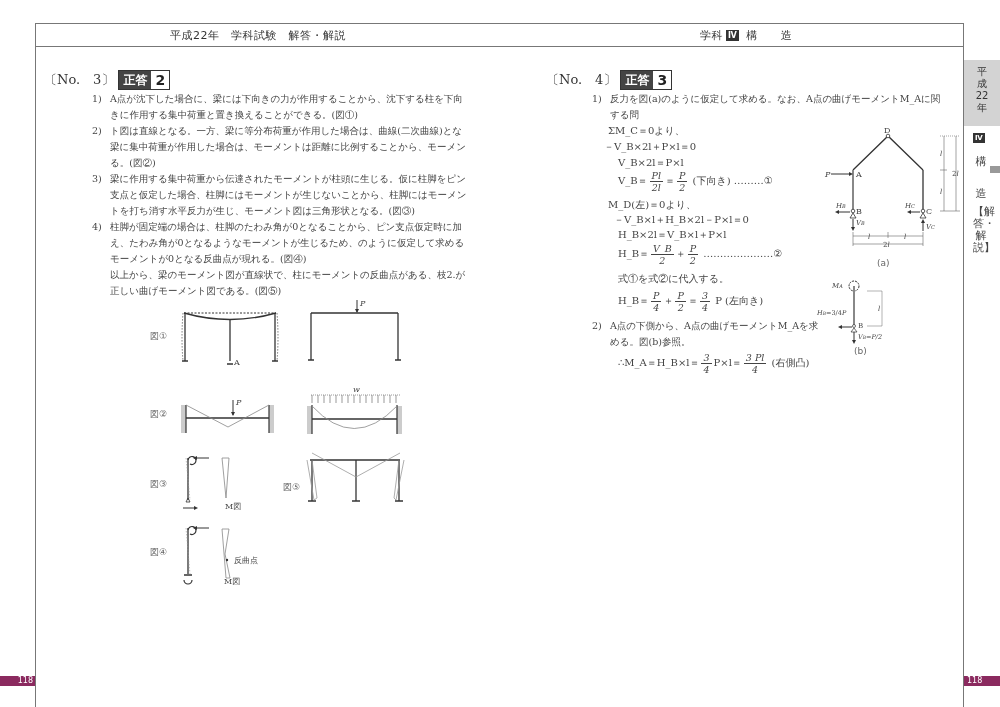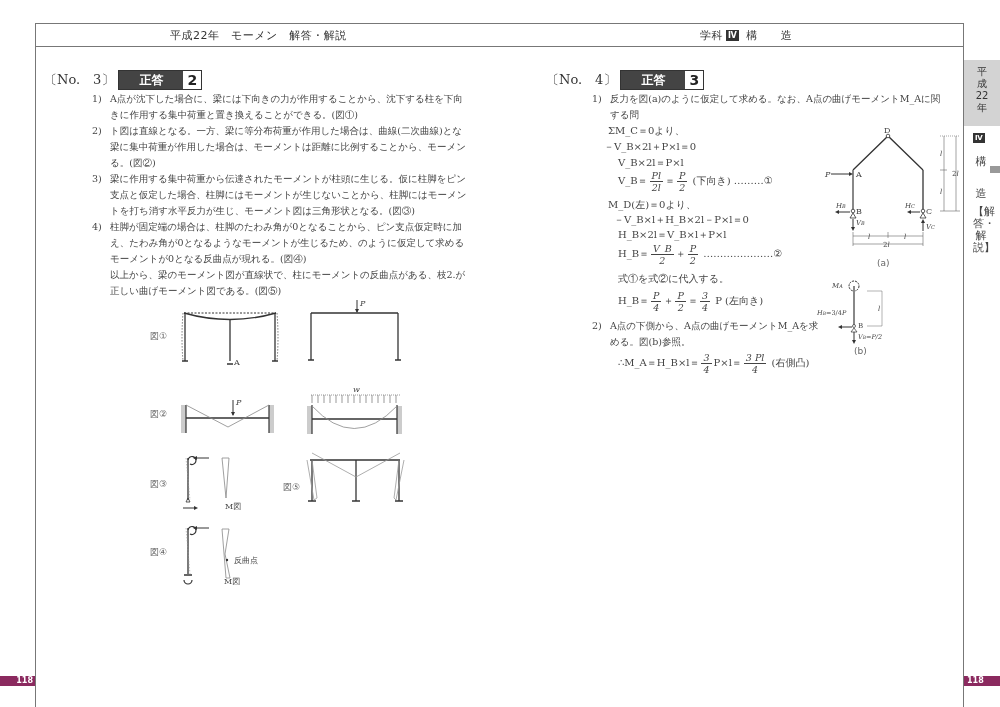--- a/index.html
+++ b/index.html
@@ -9,51 +9,51 @@
            border-left:1px solid #777; border-right:1px solid #777; border-top:1px solid #777; box-sizing:border-box; }
   .header-line { position:absolute; left:35px; top:46px; width:929px; height:0; border-top:1px solid #777; }
   .hdr { position:absolute; top:28px; font-size:11px; font-family:"DejaVu Sans", sans-serif; color:#333; letter-spacing:0.5px; }
   .hdr-left { left:170px; }
   .hdr-right { left:700px; }
   .roman-badge { display:inline-block; background:#333; color:#fff; font-size:8px; padding:0 2px; margin:0 3px; font-weight:bold; line-height:11px; vertical-align:1px; }
 
   .qhead { position:absolute; display:flex; align-items:center; font-size:13px; color:#333; }
   .qno { font-family:"DejaVu Serif", serif; margin-right:4px; }
   .ans-box { display:inline-flex; border:1px solid #333; height:18px; align-items:stretch; }
-  .ans-label { background:#444; color:#fff; font-weight:bold; font-family:"DejaVu Sans", sans-serif; font-size:12px; padding:0 20px; line-height:18px;text-align:right; }
+  .ans-label { background:#444; color:#fff; font-weight:bold; font-family:"DejaVu Sans", sans-serif; font-size:12px; padding:0 4px; line-height:18px;text-align:right; }
   .ans-val { background:#fff; color:#222; font-weight:bold; font-family:"DejaVu Sans", sans-serif; font-size:14px; padding:0 4px; line-height:18px; }
 
   .para { position:absolute; font-size:9.5px; line-height:16px; color:#444; }
   .item { display:flex; }
   .item .n { width:18px; flex:none; }
   .item .t { flex:1; }
 
   .eq { position:absolute; font-size:10px; color:#444; font-style:normal; white-space:nowrap; }
   .frac { display:inline-flex; flex-direction:column; align-items:center; vertical-align:middle; font-size:9.5px; line-height:11px; margin:0 2px;font-style:italic; }
   .frac .num { border-bottom:1px solid #444; padding:0 2px; }
 
   .fig-label { position:absolute; font-size:9px; color:#666; font-family:"DejaVu Sans", sans-serif; }
   svg { position:absolute; overflow:visible; }
   .side-year { position:absolute; left:964px; top:60px; width:36px; height:66px; background:#d3d3d3; }
   .side-year-text { position:absolute; left:974px; top:66px; width:16px; font-size:10px; line-height:12px; color:#333; font-family:"DejaVu Sans", sans-serif; text-align:center; }
   .side-roman { position:absolute; left:973px; top:133px; background:#333; color:#fff; font-size:7px; font-weight:bold; padding:1px 2px; font-family:"DejaVu Sans", sans-serif; }
   .side-text { position:absolute; left:973px; width:16px; font-size:11px; line-height:12px; color:#444; font-family:"DejaVu Sans", sans-serif; text-align:center; }
   .side-marker { position:absolute; left:990px; top:166px; width:10px; height:7px; background:#999; }
 
-  .page-num { position:absolute; top:676px; height:10px; background:#8b2a5f; color:#fff; font-size:8px; font-family:"DejaVu Sans", sans-serif; line-height:10px; font-weight:bold; }
+  .page-num { position:absolute; top:676px; height:10px; background:#8b2a5f; color:#fff; font-size:8px; font-family:"DejaVu Sans", sans-serif; line-height:10px; font-weight:normal; }
   .pn-left { left:0; width:35px; text-align:right; padding-right:2px; box-sizing:border-box; }
   .pn-right { left:964px; width:36px; text-align:left; padding-left:3px; box-sizing:border-box; }
 </style>
 </head>
 <body>
 
 <div class="frame"></div>
 <div class="header-line"></div>
 
-<div class="hdr hdr-left">平成22年　モーメン　解答・解説</div>
+<div class="hdr hdr-left">平成22年　学科試験　解答・解説</div>
 <div class="hdr hdr-right">
   <span>学科</span><span class="roman-badge">Ⅳ</span>
   <span>構　　造</span>
 </div>
 
 <div class="qhead" style="left:44px; top:70px;">
   <span class="qno">〔No.　3〕</span>
   <span class="ans-box">
     <span class="ans-label">正答</span>
     <span class="ans-val">2</span>

